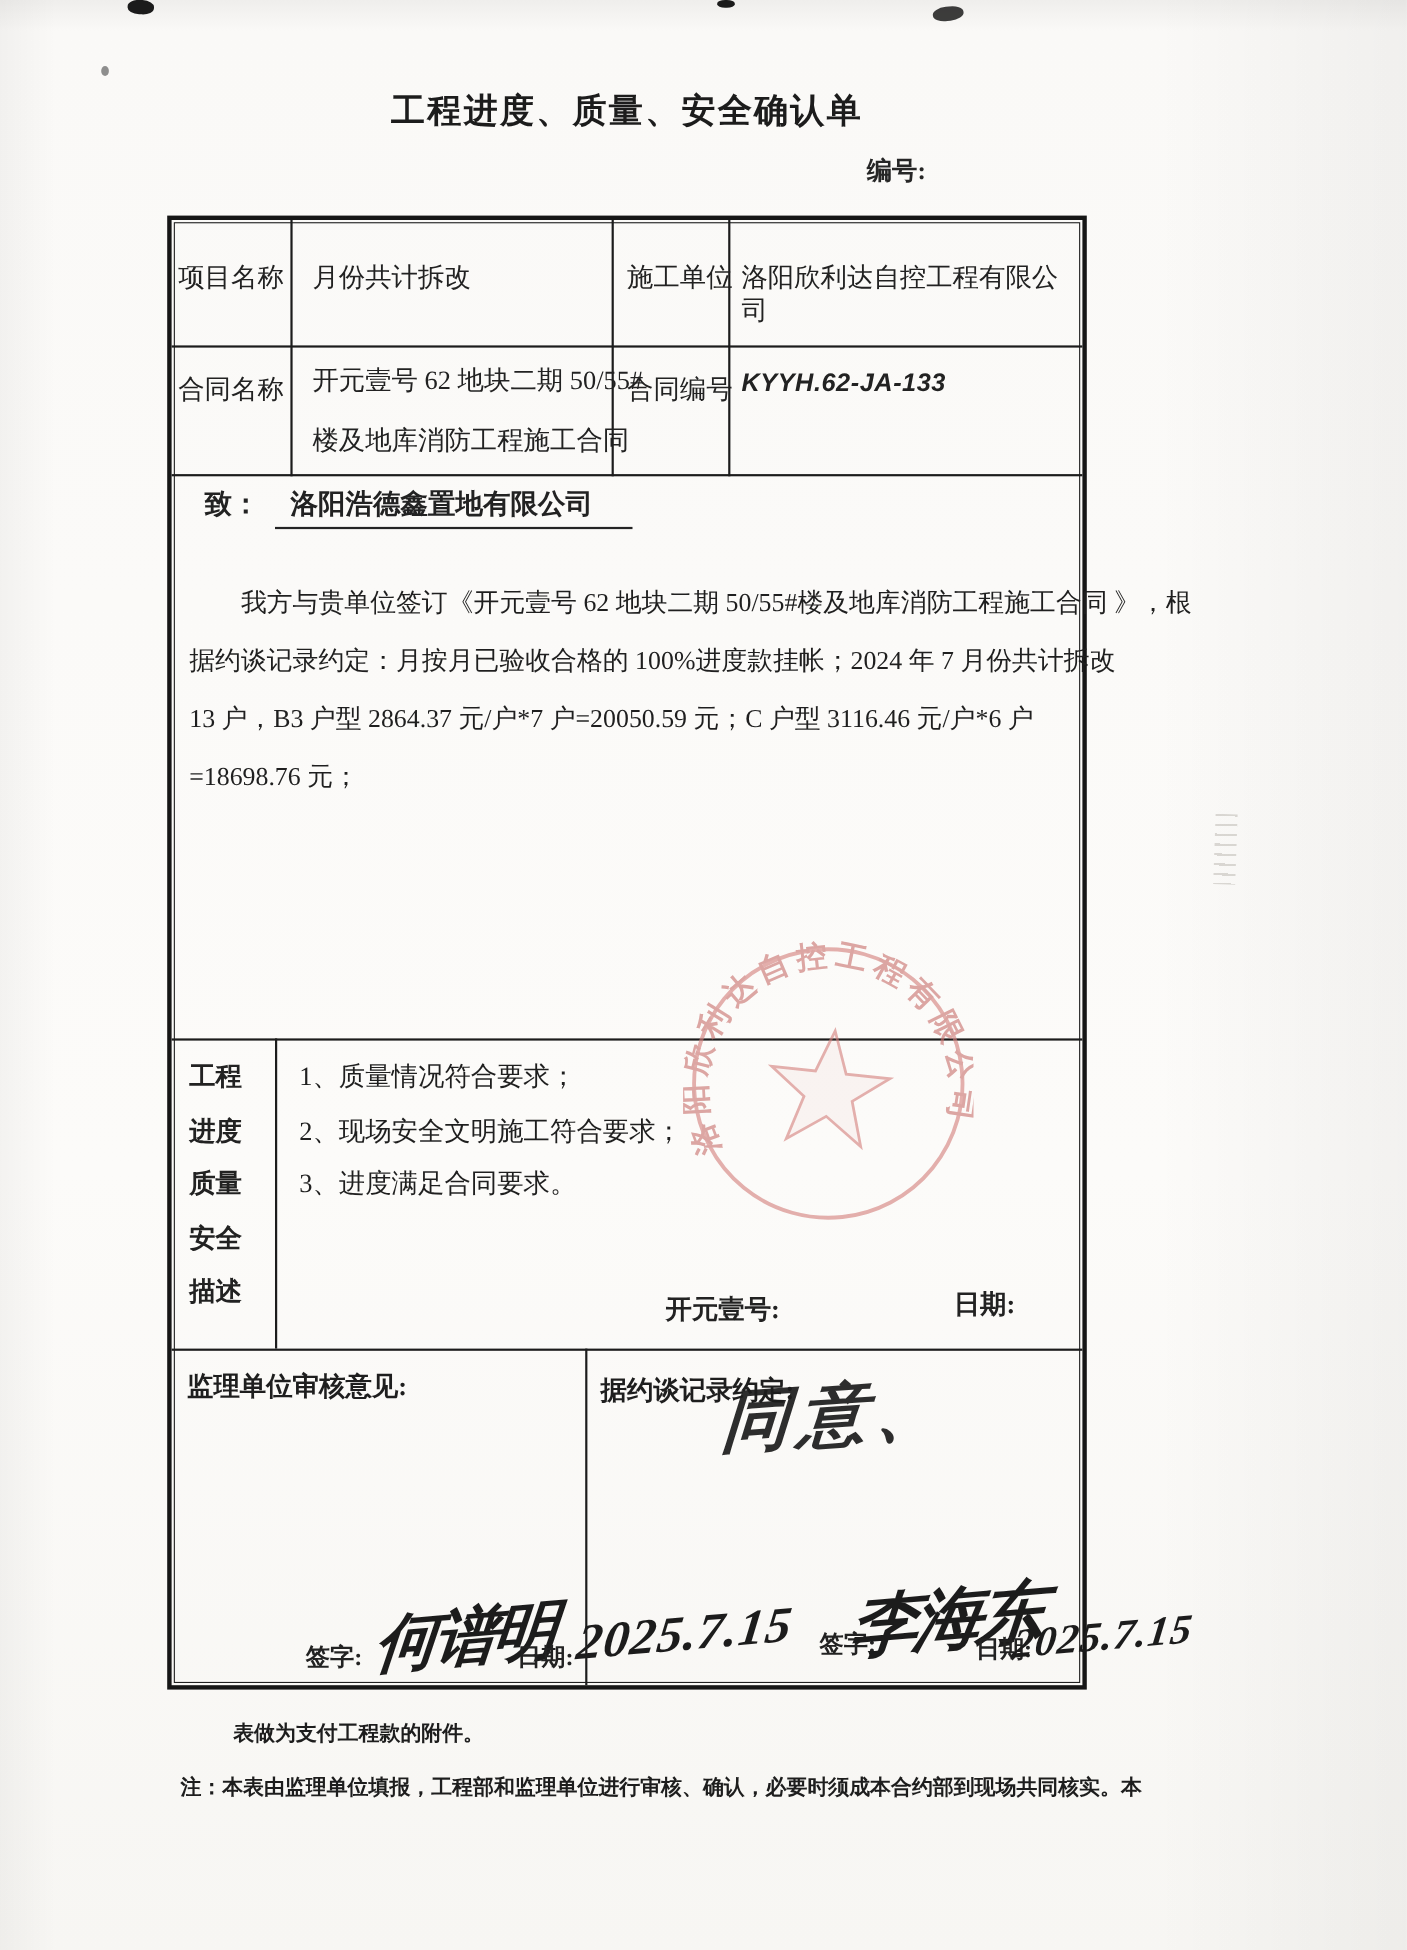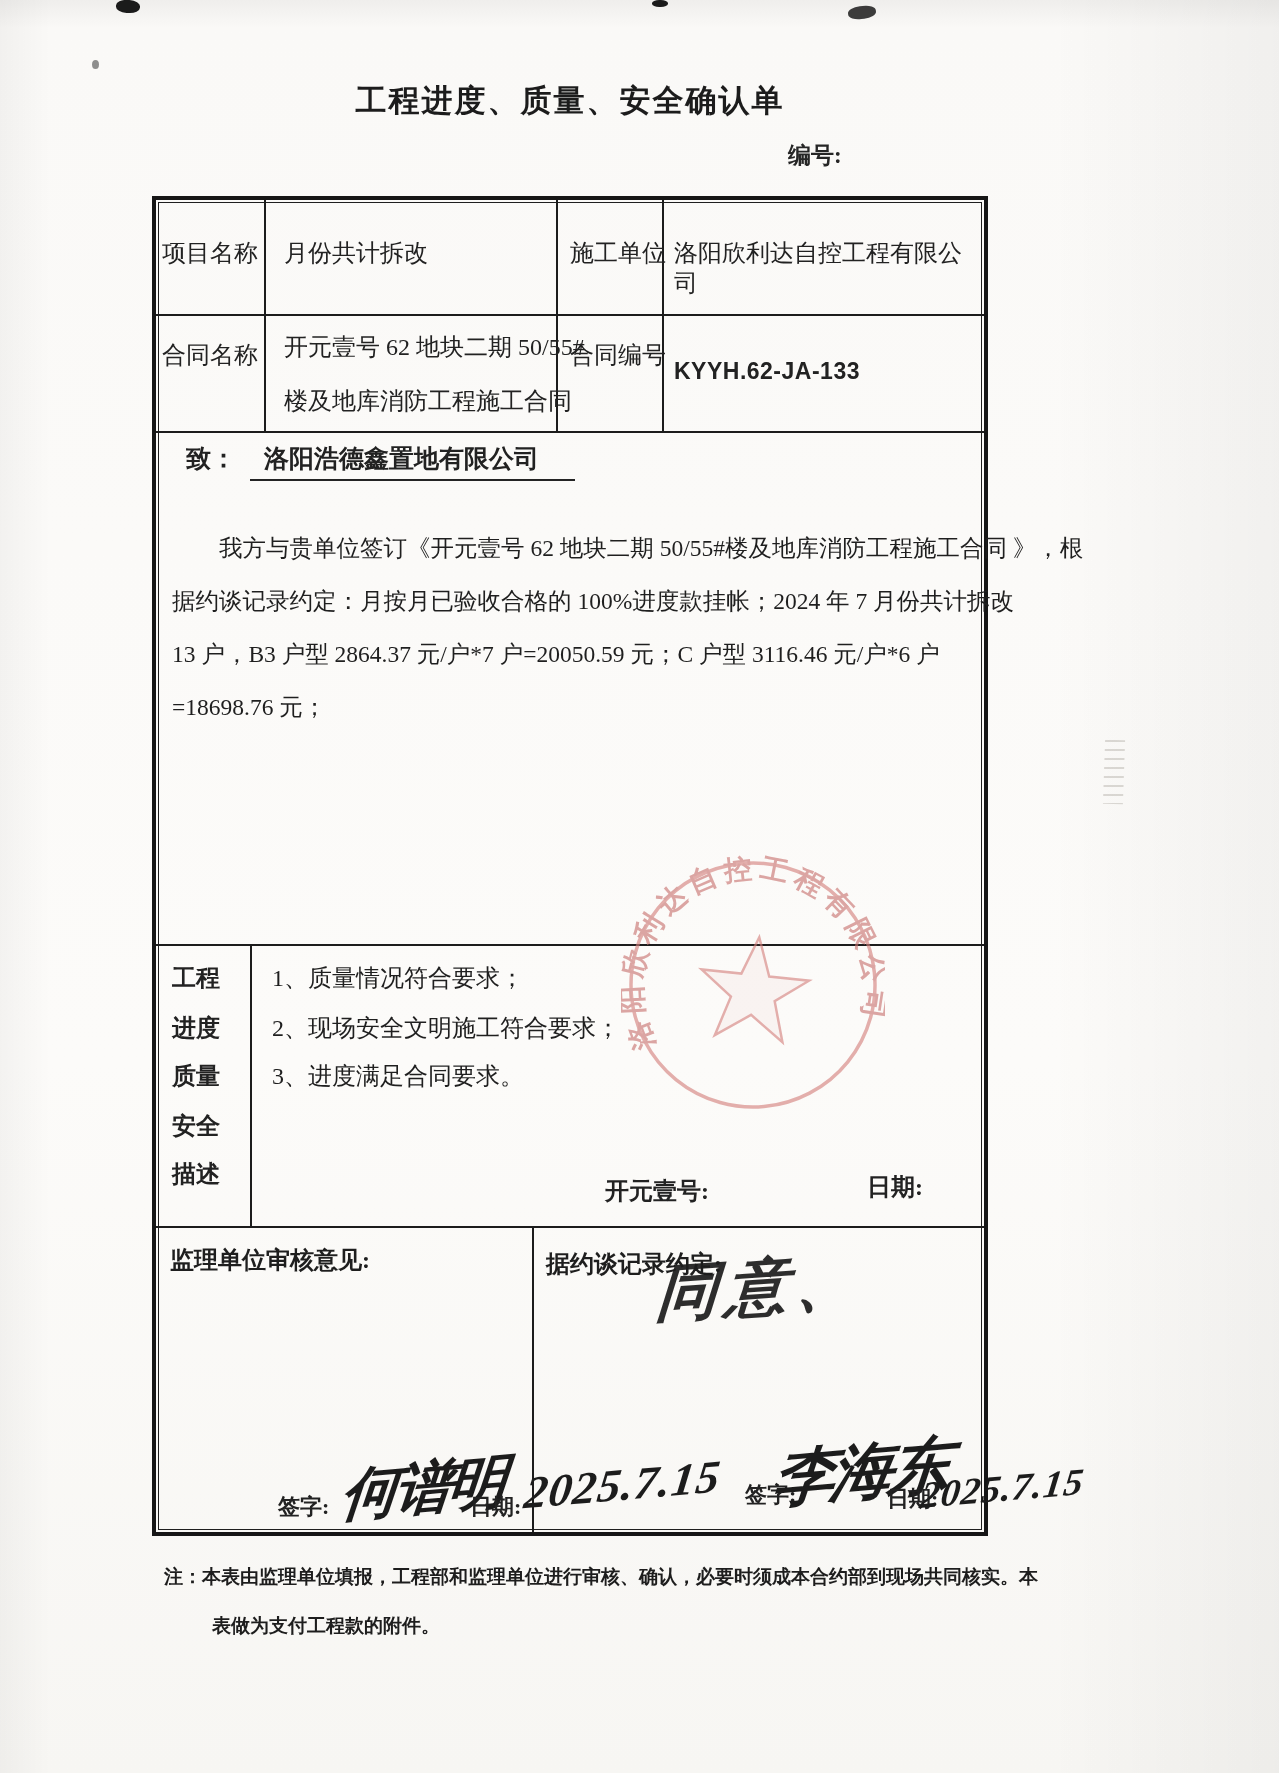--- a/index.html
+++ b/index.html
@@ -115,21 +115,21 @@
 
   <div class="cell cname r1">项目名称</div>
   <div class="cell val1 r1">月份共计拆改</div>
   <div class="cell c3name r1">施工单位</div>
   <div class="cell val2 r1">洛阳欣利达自控工程有限公司</div>
 
   <div class="cell cname r2">合同名称</div>
   <div class="cell val1" style="top:132px;">开元壹号 62 地块二期 50/55#</div>
   <div class="cell contract-line2">楼及地库消防工程施工合同</div>
   <div class="cell c3name r2">合同编号</div>
-  <div class="cell val2 contract-no" style="top:156px;">KYYH.62-JA-133</div>
+  <div class="cell val2 contract-no" style="top:132px;font-style:italic;">KYYH.62-JA-133</div>
 
   <div class="cell to-row">
     <span>致：</span><span class="to-recipient">洛阳浩德鑫置地有限公司</span>
   </div>
   <div class="cell para">
     <div class="pl">我方与贵单位签订《开元壹号 62 地块二期 50/55#楼及地库消防工程施工合同 》，根</div>
     <div class="pl">据约谈记录约定：月按月已验收合格的 100%进度款挂帐；2024 年 7 月份共计拆改</div>
     <div class="pl">13 户，B3 户型 2864.37 元/户*7 户=20050.59 元；C 户型 3116.46 元/户*6 户</div>
     <div class="pl">=18698.76 元；</div>
   </div>
@@ -167,21 +167,21 @@
   <div class="sign-label sup-date-label">日期:</div>
   <div class="hand date-hand sup-date">2025.7.15</div>
 
   <div class="sign-label bld-sign-label">签字:</div>
   <div class="hand sig bld-sig">李海东</div>
   <div class="sign-label bld-date-label">日期:</div>
   <div class="hand date-hand bld-date">2025.7.15</div>
 </div>
 
 <div class="abs footnote">
+  <div class="fl fl2">表做为支付工程款的附件。</div>
   <div class="fl">注：本表由监理单位填报，工程部和监理单位进行审核、确认，必要时须成本合约部到现场共同核实。本</div>
-  <div class="fl fl2">表做为支付工程款的附件。</div>
 </div>
 
 <div class="mark m1"></div>
 <div class="mark m2"></div>
 <div class="mark m3"></div>
 <div class="mark m4"></div>
 <div class="abs smudge"></div>
 
 </body></html>

